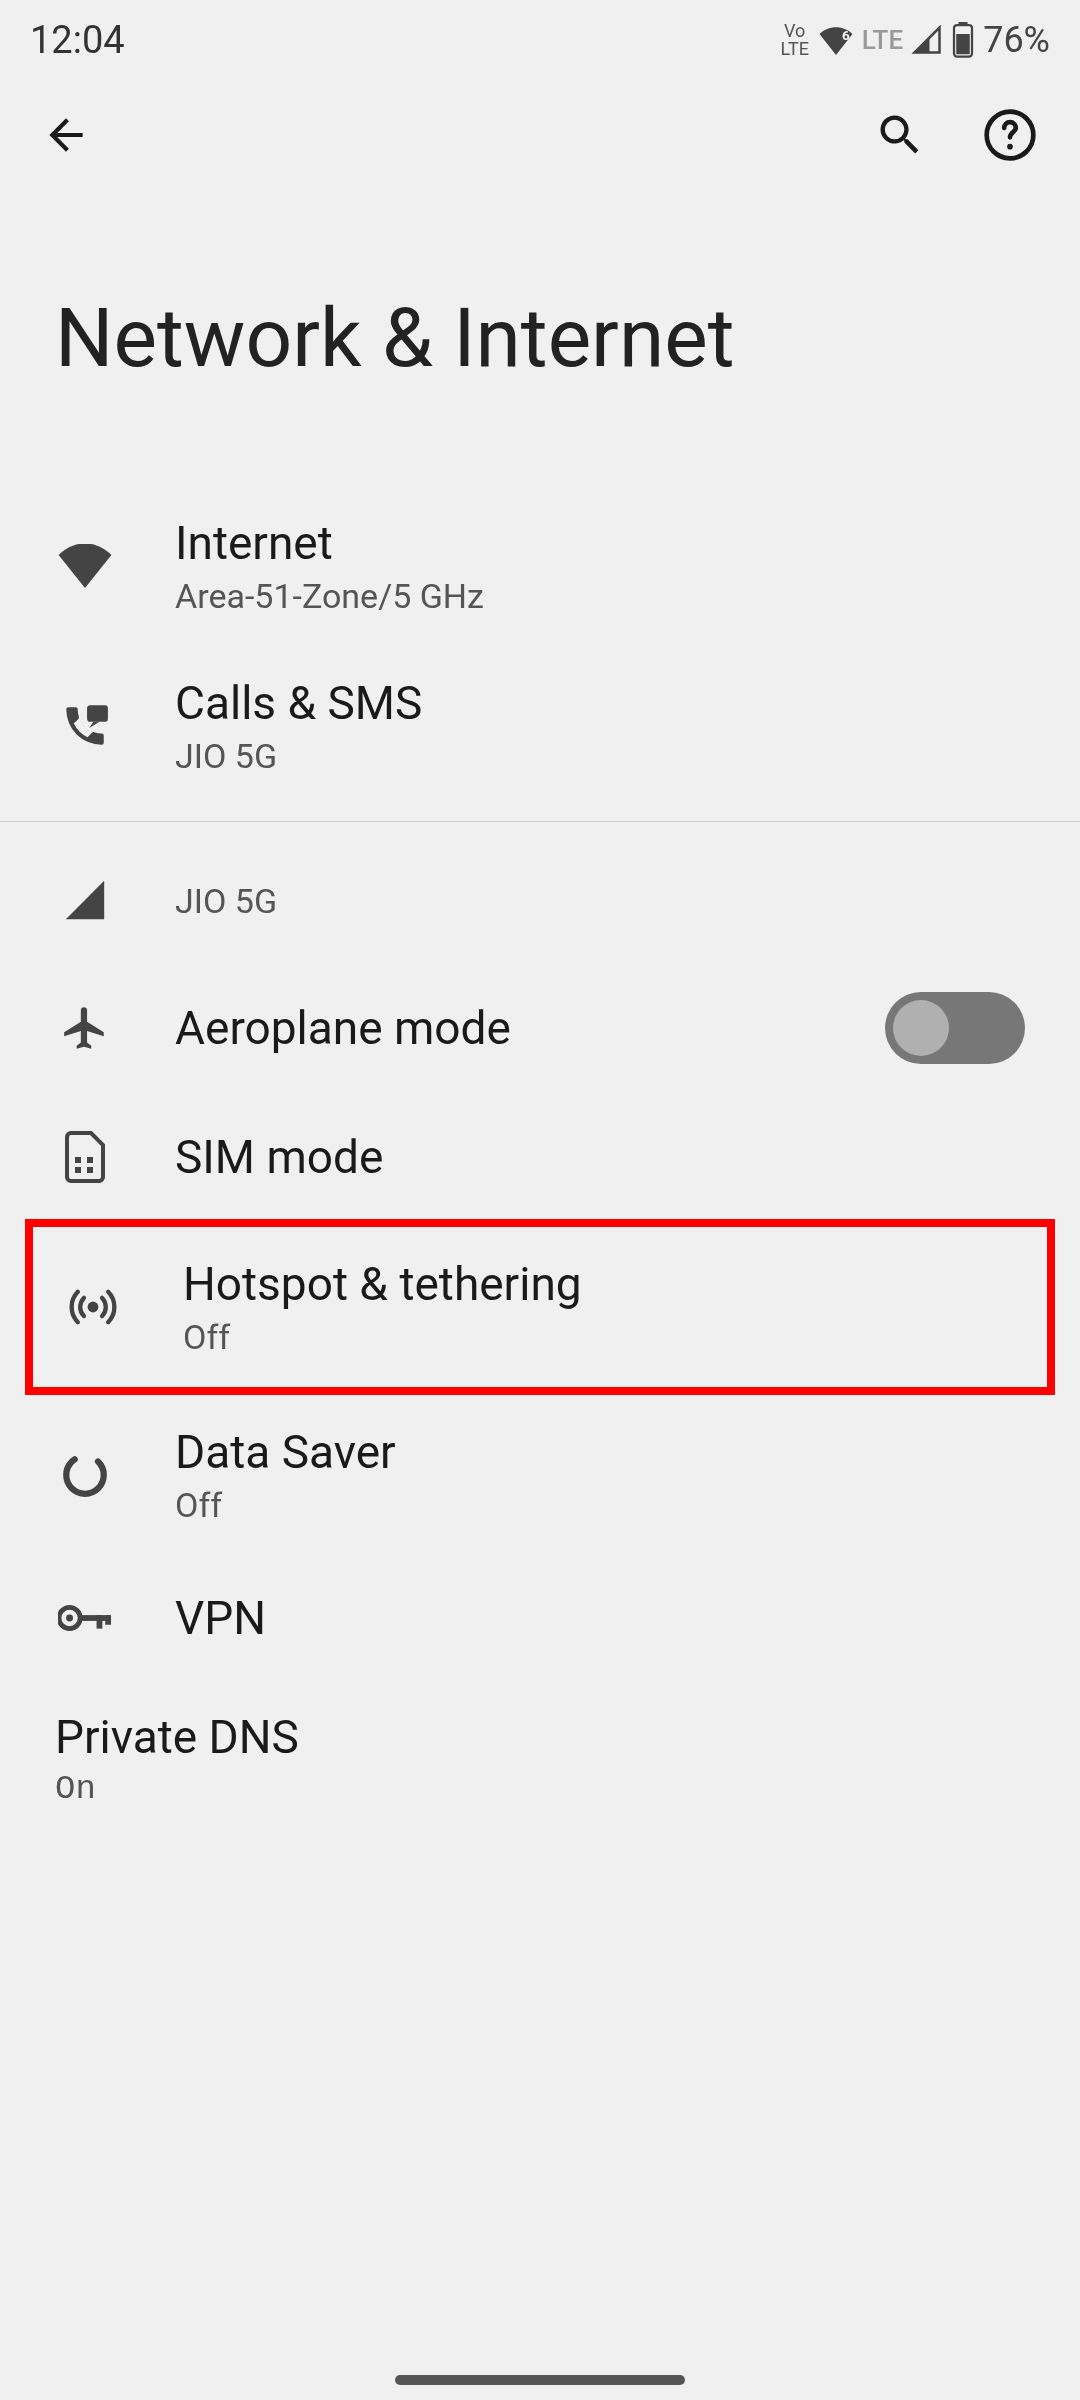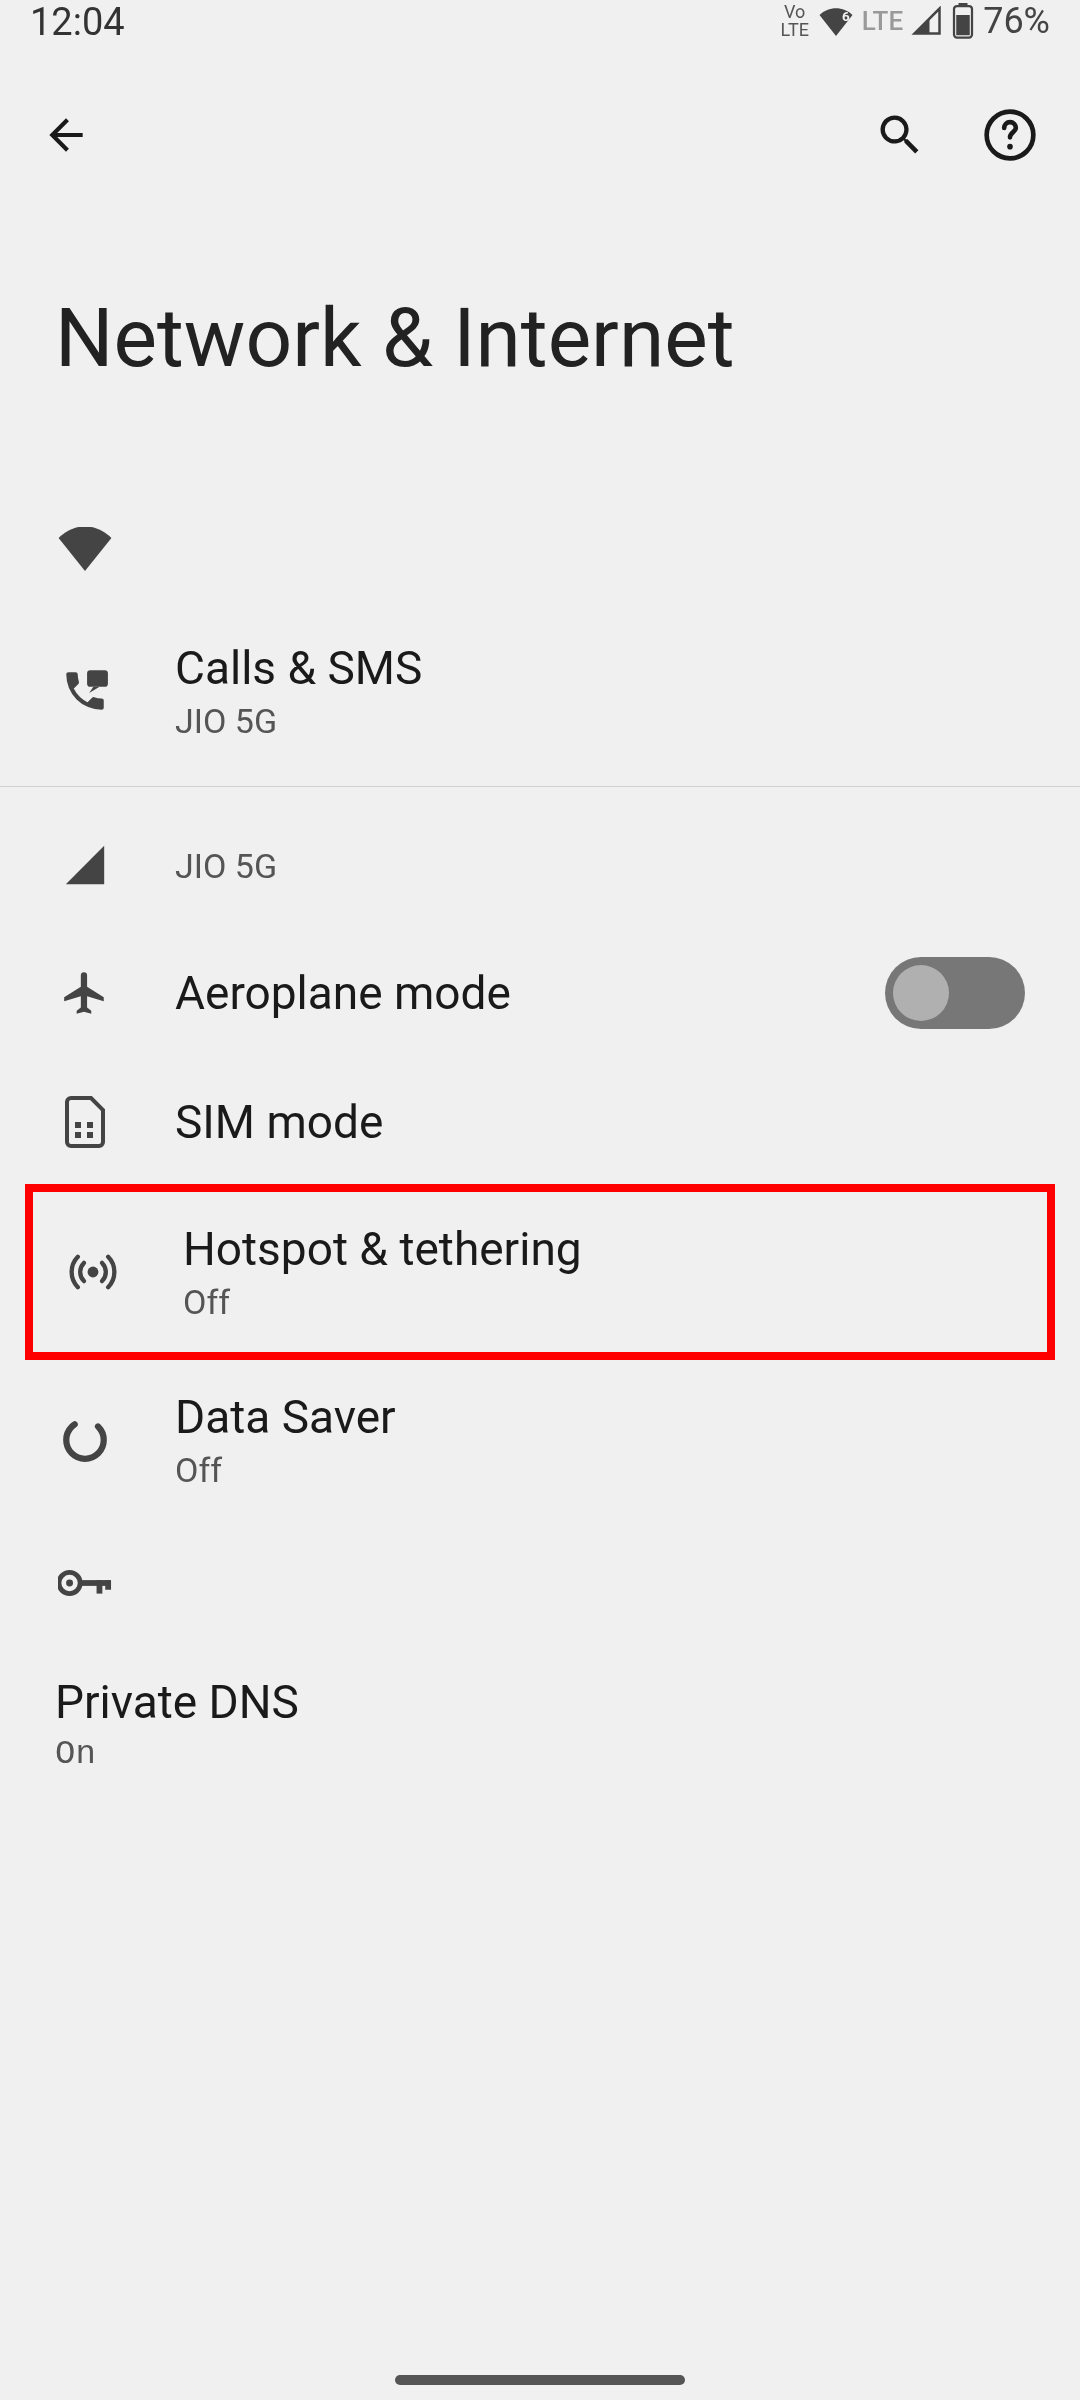--- a/index.html
+++ b/index.html
@@ -13,23 +13,23 @@
       height: 2400px;
       background: #f0f0f0;
       font-family: 'Roboto', 'Segoe UI', Arial, sans-serif;
       color: #1a1a1a;
       position: relative;
       overflow: hidden;
     }
     .status-bar {
       height: 80px;
       display: flex;
-      align-items: flex-start;
+      align-items: center;
       justify-content: space-between;
-      padding: 0 30px;
+      padding: 16px 30px;
     }
     .status-time {
       font-size: 38px;
       font-weight: 400;
       color: #333;
     }
     .status-right {
       display: flex;
       align-items: center;
       gap: 8px;
@@ -227,20 +227,24 @@
 <h1 class="page-title">Network &amp; Internet</h1>
 
 <div class="settings-list">
 
   <div class="setting-item">
     <div class="setting-icon">
       <svg width="54" height="44" viewBox="0 0 24 20">
           <path d="M12 20 L0 5 C7 -2 17 -2 24 5 Z" fill="#444"></path>
         </svg>
     </div>
+    <div class="setting-texts">
+      <div class="setting-title">Internet</div>
+      <div class="setting-subtitle">Area-51-Zone/5 GHz</div>
+    </div>
   </div>
 
   <div class="setting-item">
     <div class="setting-icon">
       <svg width="50" height="50" viewBox="0 0 24 24">
           <path d="M6.6 10.8a15 15 0 006.6 6.6l2.2-2.2a1 1 0 011-.24 11.4 11.4 0 003.6.58 1 1 0 011 1V20a1 1 0 01-1 1A17 17 0 013 4a1 1 0 011-1h3.5a1 1 0 011 1 11.4 11.4 0 00.58 3.6 1 1 0 01-.25 1z" fill="#444"></path>
           <rect x="13" y="2" width="10" height="8" rx="1.5" fill="#444"></rect>
           <path d="M16 10 l-2 3 l5 -3 z" fill="#444"></path>
         </svg>
     </div>
@@ -322,20 +326,21 @@
     <div class="setting-icon">
       <svg width="54" height="32" viewBox="0 0 28 16">
           <circle cx="6" cy="8" r="5.5" fill="none" stroke="#444" stroke-width="2.5"></circle>
           <circle cx="6" cy="8" r="1.8" fill="#444"></circle>
           <rect x="11" y="6.5" width="16" height="3" fill="#444"></rect>
           <rect x="20" y="6.5" width="3" height="7" fill="#444"></rect>
           <rect x="24.5" y="6.5" width="3" height="5" fill="#444"></rect>
         </svg>
     </div>
     <div class="setting-texts">
+      <div class="setting-title">VPN</div>
     </div>
   </div>
 
   <div class="private-dns">
     <div class="private-dns-title">Private DNS</div>
     <div class="private-dns-sub">On</div>
   </div>
 
 </div>
 

